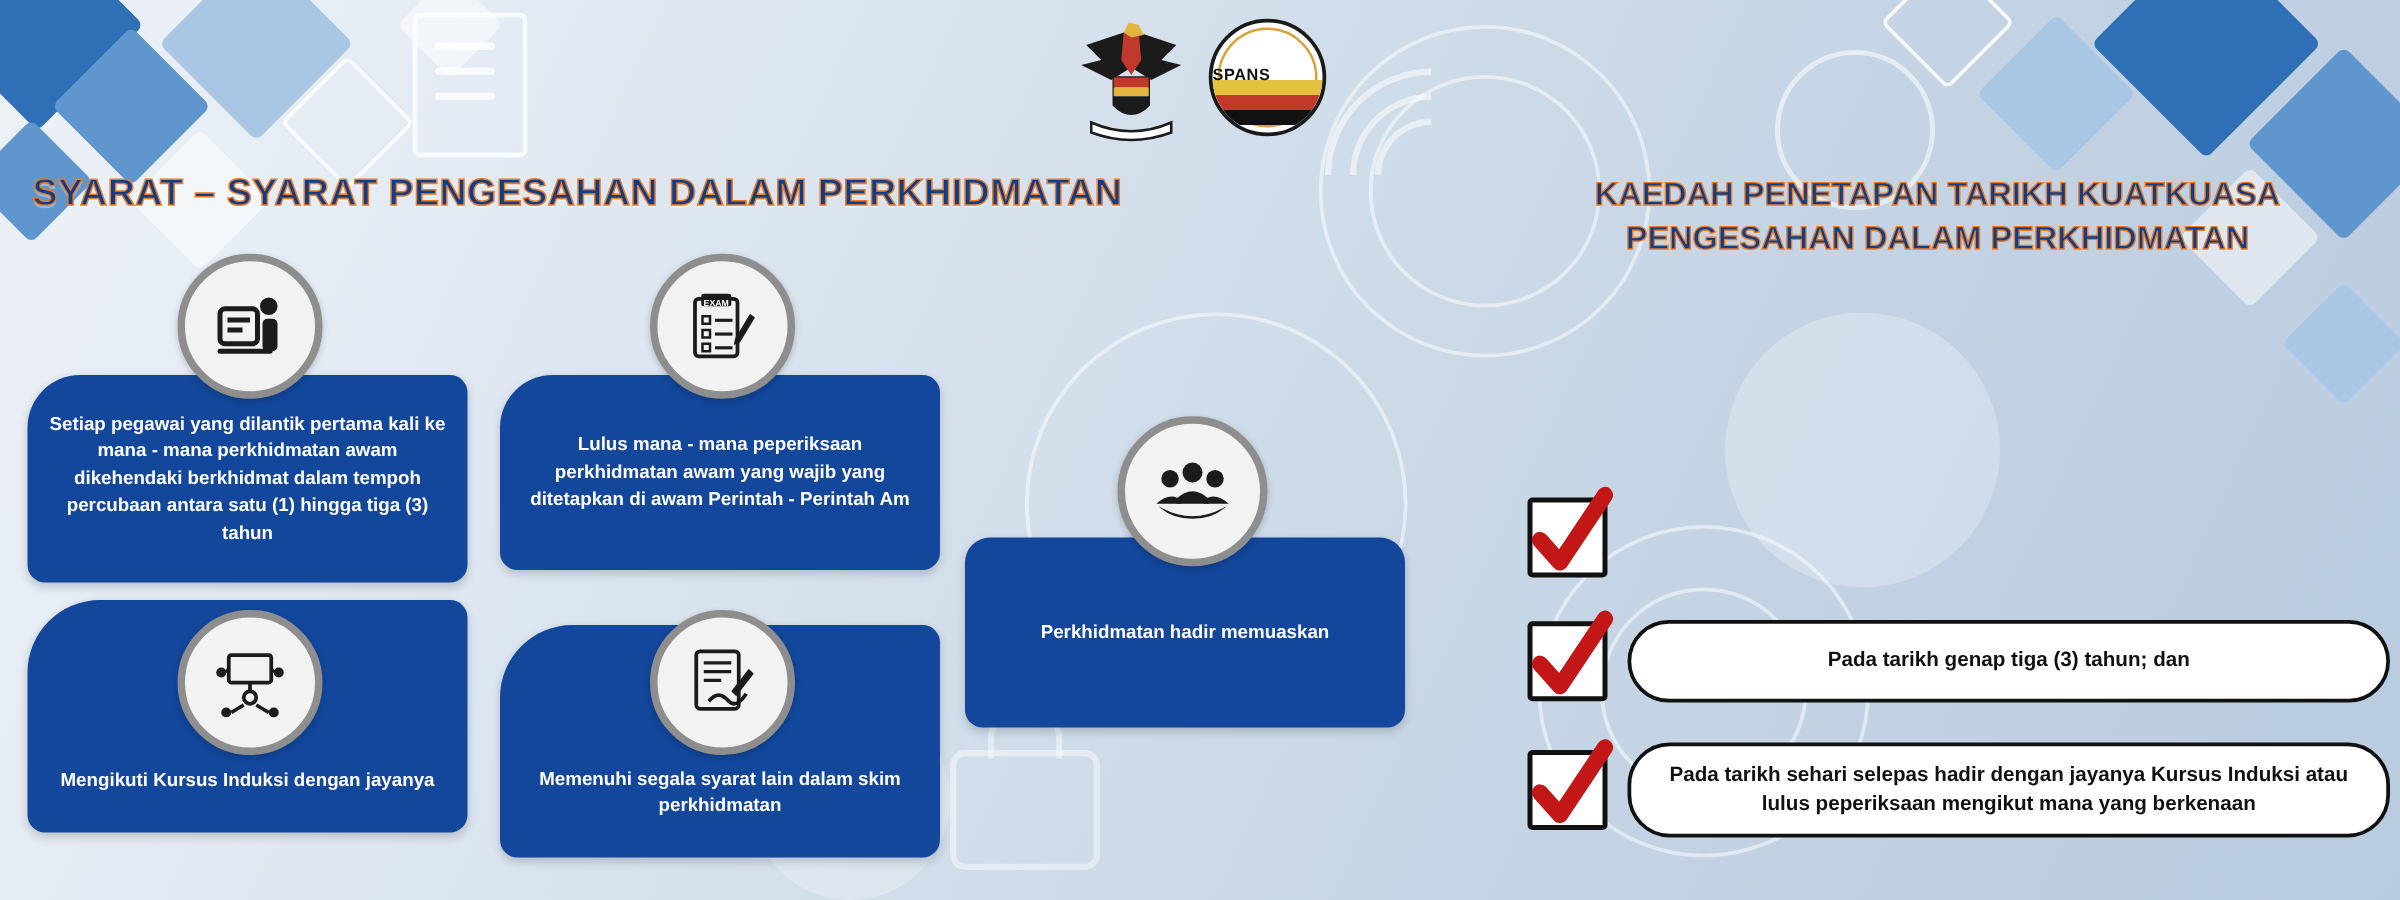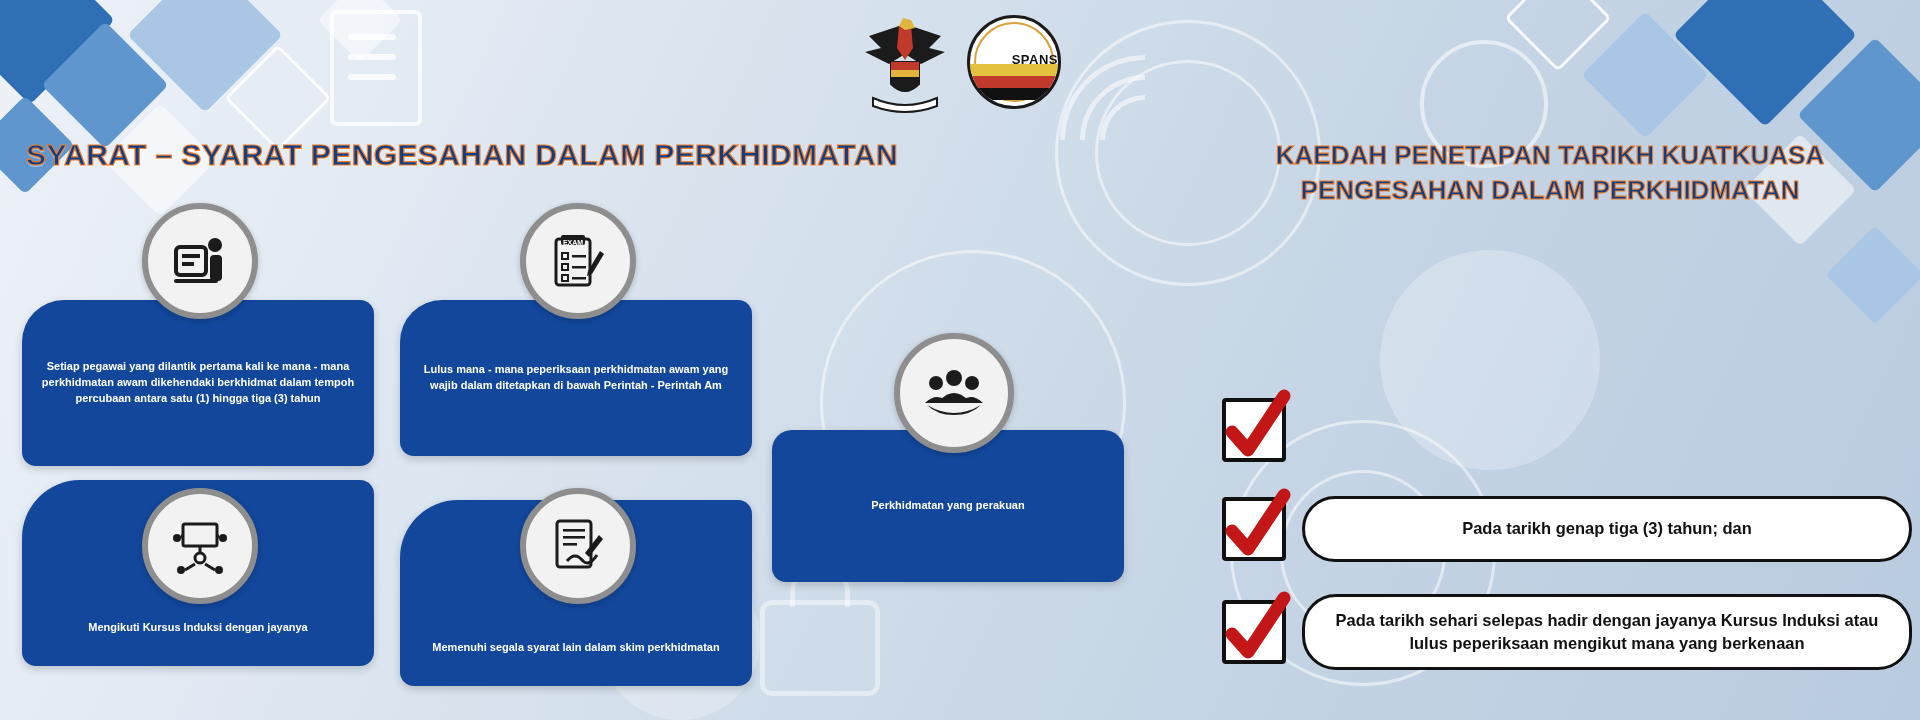--- a/index.html
+++ b/index.html
@@ -100,21 +100,21 @@
   .spans {
     position: relative;
     width: 88px;
     height: 88px;
     border-radius: 50%;
     background: #ffffff;
     border: 3px solid #1a1a1a;
     overflow: hidden;
     display: flex;
     align-items: center;
-    justify-content: flex-end;
+    justify-content: flex-start;
   }
   .spans .ring-txt {
     position: absolute;
     inset: 4px;
     border-radius: 50%;
     border: 2px solid #d8a13a;
   }
   .spans .band {
     position: absolute;
     left: 0; right: 0;
@@ -154,21 +154,21 @@
     color: #ffffff;
     border-radius: 14px;
     box-shadow: 0 3px 8px rgba(0,0,0,0.18);
     display: flex;
     align-items: center;
     justify-content: center;
     text-align: center;
     padding: 10px 14px;
     box-sizing: border-box;
     line-height: 1.45;
-    font-size: 11px;
+    font-size: 15px;
     font-weight: bold;
   }
   .card.c1 { left: 22px;  top: 300px; width: 352px; height: 166px; border-top-left-radius: 42px; }
   .card.c2 { left: 400px; top: 300px; width: 352px; height: 156px; border-top-left-radius: 42px; }
   .card.c3 { left: 22px;  top: 480px; width: 352px; height: 186px; border-top-left-radius: 58px; align-items: flex-end; padding-bottom: 30px; }
   .card.c4 { left: 400px; top: 500px; width: 352px; height: 186px; border-top-left-radius: 58px; align-items: flex-end; padding-bottom: 30px; }
   .card.c5 { left: 772px; top: 430px; width: 352px; height: 152px; border-top-left-radius: 20px; border-top-right-radius: 20px; }
 
   .icon-badge {
     position: absolute;
@@ -312,30 +312,30 @@
       <span class="spans-label">SPANS</span>
     </div>
   </div>
 
   <div class="left-title">SYARAT – SYARAT PENGESAHAN DALAM PERKHIDMATAN</div>
 
   <div class="card c1">
     <span>Setiap pegawai yang dilantik pertama kali ke mana - mana perkhidmatan awam dikehendaki berkhidmat dalam tempoh percubaan antara satu (1) hingga tiga (3) tahun</span>
   </div>
   <div class="card c2">
-    <span>Lulus mana - mana peperiksaan perkhidmatan awam yang wajib dalam ditetapkan di bawah Perintah - Perintah Am</span>
+    <span>Lulus mana - mana peperiksaan perkhidmatan awam yang wajib yang ditetapkan di awam Perintah - Perintah Am</span>
   </div>
   <div class="card c3">
     <span>Mengikuti Kursus Induksi dengan jayanya</span>
   </div>
   <div class="card c4">
     <span>Memenuhi segala syarat lain dalam skim perkhidmatan</span>
   </div>
   <div class="card c5">
-    <span>Perkhidmatan yang perakuan</span>
+    <span>Perkhidmatan hadir memuaskan</span>
   </div>
 
   <div class="icon-badge b1">
     <svg width="56" height="52" viewBox="0 0 56 52" aria-hidden="true">
       <circle cx="43" cy="10" r="7" fill="#1b1b1b"></circle>
       <rect x="38" y="20" width="12" height="26" rx="4" fill="#1b1b1b"></rect>
       <rect x="4" y="12" width="30" height="28" rx="4" fill="none" stroke="#1b1b1b" stroke-width="4"></rect>
       <rect x="10" y="19" width="18" height="4" fill="#1b1b1b"></rect>
       <rect x="10" y="27" width="12" height="4" fill="#1b1b1b"></rect>
       <rect x="2" y="44" width="44" height="4" rx="2" fill="#1b1b1b"></rect>

